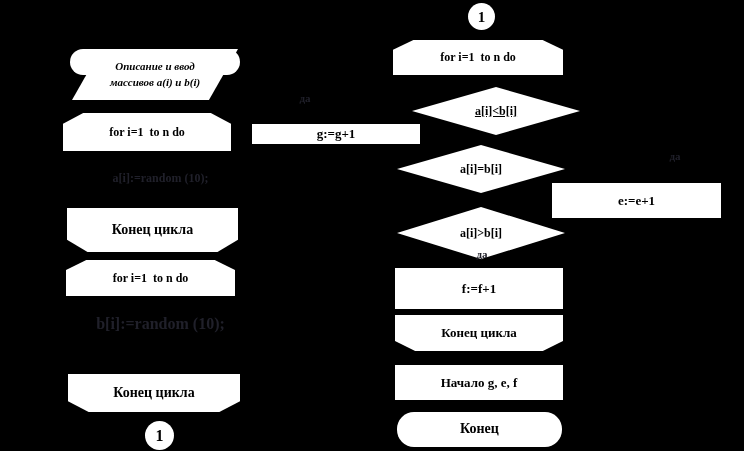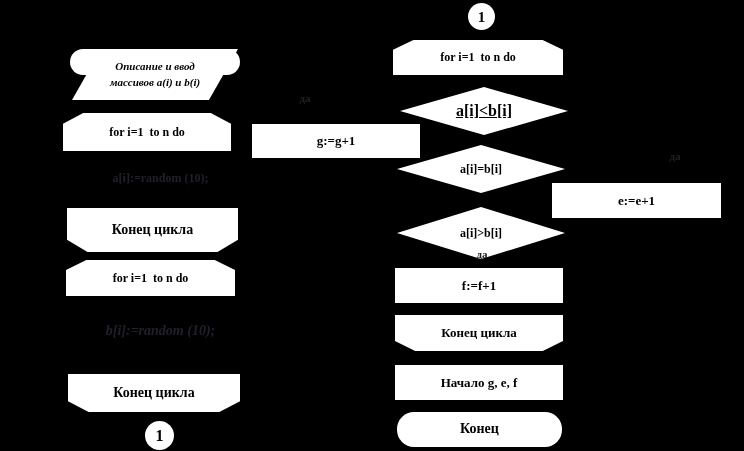--- a/index.html
+++ b/index.html
@@ -38,47 +38,47 @@
   </div>
 
   <div class="node loop-begin" style="left:63px;top:113px;width:168px;height:38px;font-size:12px;">for i=1  to n do</div>
 
   <div class="faint" style="left:88px;top:169px;width:145px;height:18px;font-size:12px;">a[i]:=random (10);</div>
 
   <div class="node loop-end" style="left:67px;top:208px;width:171px;height:44px;font-size:14px;">Конец цикла</div>
 
   <div class="node loop-begin" style="left:66px;top:260px;width:169px;height:36px;font-size:12px;">for i=1  to n do</div>
 
-  <div class="faint" style="left:88px;top:322px;width:145px;height:18px;font-size:14px;font-style:italic;">b[i]:=random (10);</div>
+  <div class="faint" style="left:88px;top:315px;width:145px;height:18px;font-size:16px;">b[i]:=random (10);</div>
 
   <div class="node loop-end" style="left:68px;top:374px;width:172px;height:38px;font-size:14px;">Конец цикла</div>
 
   <div class="node circle" style="left:145px;top:421px;width:29px;height:29px;font-size:16px;">1</div>
 
   <div class="node circle" style="left:468px;top:3px;width:27px;height:27px;font-size:15px;">1</div>
 
   <div class="node loop-begin" style="left:393px;top:40px;width:170px;height:35px;font-size:12px;">for i=1  to n do</div>
 
-  <div class="node diamond" style="left:400px;top:87px;width:168px;height:48px;font-size:16px;text-decoration:underline;">a[i]&lt;b[i]</div>
+  <div class="node diamond" style="left:412px;top:87px;width:168px;height:48px;font-size:12px;text-decoration:underline;">a[i]&lt;b[i]</div>
 
   <div class="faint" style="left:288px;top:91px;width:34px;height:14px;font-size:11px;">да</div>
 
-  <div class="node" style="left:252px;top:124px;width:168px;height:34px;font-size:13px;">g:=g+1</div>
+  <div class="node" style="left:252px;top:124px;width:168px;height:20px;font-size:13px;">g:=g+1</div>
 
   <div class="node diamond" style="left:397px;top:145px;width:168px;height:48px;font-size:12px;">a[i]=b[i]</div>
 
   <div class="faint" style="left:658px;top:149px;width:34px;height:14px;font-size:11px;">да</div>
 
   <div class="node" style="left:552px;top:183px;width:169px;height:35px;font-size:13px;">e:=e+1</div>
 
   <div class="node diamond" style="left:397px;top:207px;width:168px;height:52px;font-size:12px;">a[i]&gt;b[i]</div>
 
   <div class="faint" style="left:465px;top:247px;width:34px;height:13px;font-size:11px;">да</div>
 
-  <div class="node" style="left:395px;top:268px;width:168px;height:35px;font-size:13px;">f:=f+1</div>
+  <div class="node" style="left:395px;top:268px;width:168px;height:41px;font-size:13px;">f:=f+1</div>
 
   <div class="node loop-end" style="left:395px;top:315px;width:168px;height:36px;font-size:13px;">Конец цикла</div>
 
   <div class="node" style="left:395px;top:365px;width:168px;height:35px;font-size:13px;">Начало g, e, f</div>
 
   <div class="node terminator" style="left:397px;top:412px;width:165px;height:35px;font-size:14px;">Конец</div>
 
 </div>
 
 </body></html>

